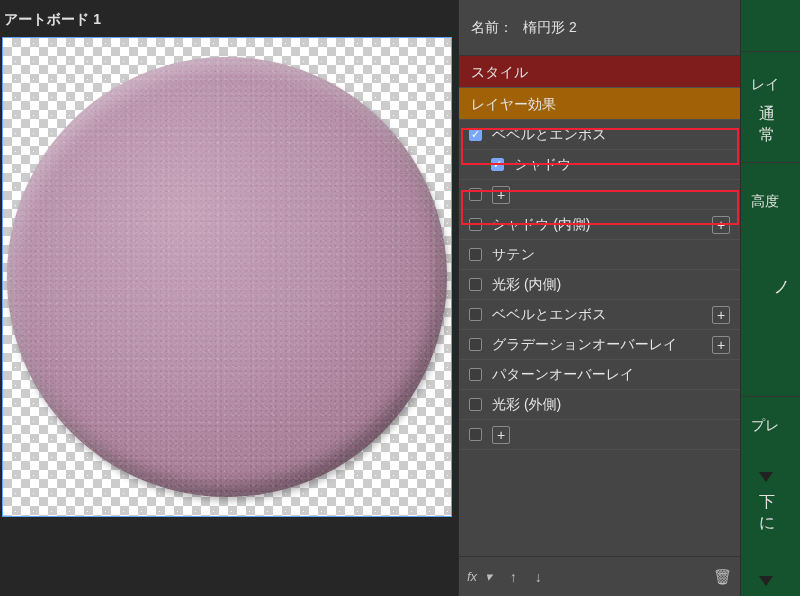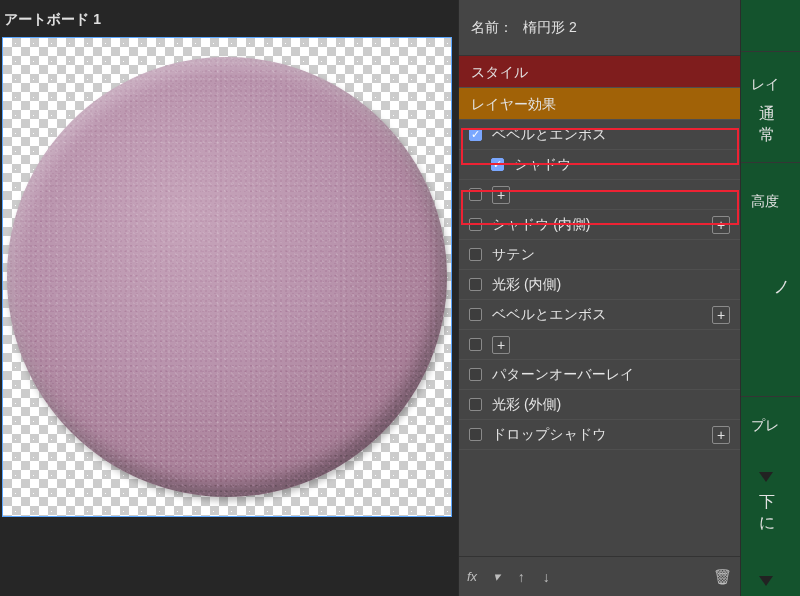--- a/index.html
+++ b/index.html
@@ -59,21 +59,21 @@
   .chk { width: 13px; height: 13px; border:1px solid #8a8a8a; border-radius:2px; display:inline-flex; align-items:center; justify-content:center; margin-right:10px; background:#3d3d3d;}
   .chk.checked { background:#7aa7ff; border-color:#7aa7ff; }
   .chk.checked::after { content:"✓"; font-size:11px; color:#fff; line-height:1; }
   .row .label { flex:1; white-space:nowrap; overflow:hidden; text-overflow:ellipsis;}
   .plus { width:18px; height:18px; border:1px solid #8a8a8a; color:#e2e2e2; display:flex; align-items:center; justify-content:center; font-size:14px; line-height:1; border-radius:2px; }
   .hl-red { position:absolute; border:2px solid #e23; pointer-events:none;}
   .hl1 { left: 461px; top: 128px; width: 278px; height: 37px; }
   .hl2 { left: 461px; top: 190px; width: 278px; height: 35px; }
   .footer { height: 40px; border-top:1px solid #333; display:flex; align-items:center; padding:0 8px; gap:18px; color:#bdbdbd;}
   .footer .spacer { flex:1; }
-  .fx { font-style: italic; font-size:13px; display:flex; align-items:flex-end; gap:16px;}
+  .fx { font-style: italic; font-size:13px; display:flex; align-items:flex-end; gap:8px;}
   .arrow { font-size:14px; }
   .trash { font-size:15px; }
   .rtitle { color:#e2e2e2; font-size:14px; padding:14px 10px 10px 10px; }
   .rline { color:#e2e2e2; font-size:16px; padding:0 10px 16px 18px; }
   .slider-stub { height:50px; position:relative; }
   .slider-stub .knob { position:absolute; bottom:10px; left:18px; width:0;height:0;border-left:7px solid transparent;border-right:7px solid transparent;border-top:10px solid #222;}
   .panel-right .group { padding-top:10px;}
 </style>
 </head>
 <body>
@@ -124,33 +124,33 @@
           <span class="chk"></span>
           <span class="label">光彩 (内側)</span>
         </div>
         <div class="row indent1">
           <span class="chk"></span>
           <span class="label">ベベルとエンボス</span>
           <span class="plus">+</span>
         </div>
         <div class="row indent1">
           <span class="chk"></span>
+          <span class="label">グラデーションオーバーレイ</span>
           <span class="plus">+</span>
         </div>
         <div class="row indent1">
           <span class="chk"></span>
           <span class="label">パターンオーバーレイ</span>
         </div>
         <div class="row indent1">
           <span class="chk"></span>
           <span class="label">光彩 (外側)</span>
         </div>
         <div class="row indent1">
           <span class="chk"></span>
-          <span class="label">ドロップシャドウ</span>
           <span class="plus">+</span>
         </div>
       </div>
       <div class="footer">
         <span class="fx">
             <span>fx</span>
             <span>▾</span>
           </span>
         <span class="arrow">↑</span>
         <span class="arrow">↓</span>

